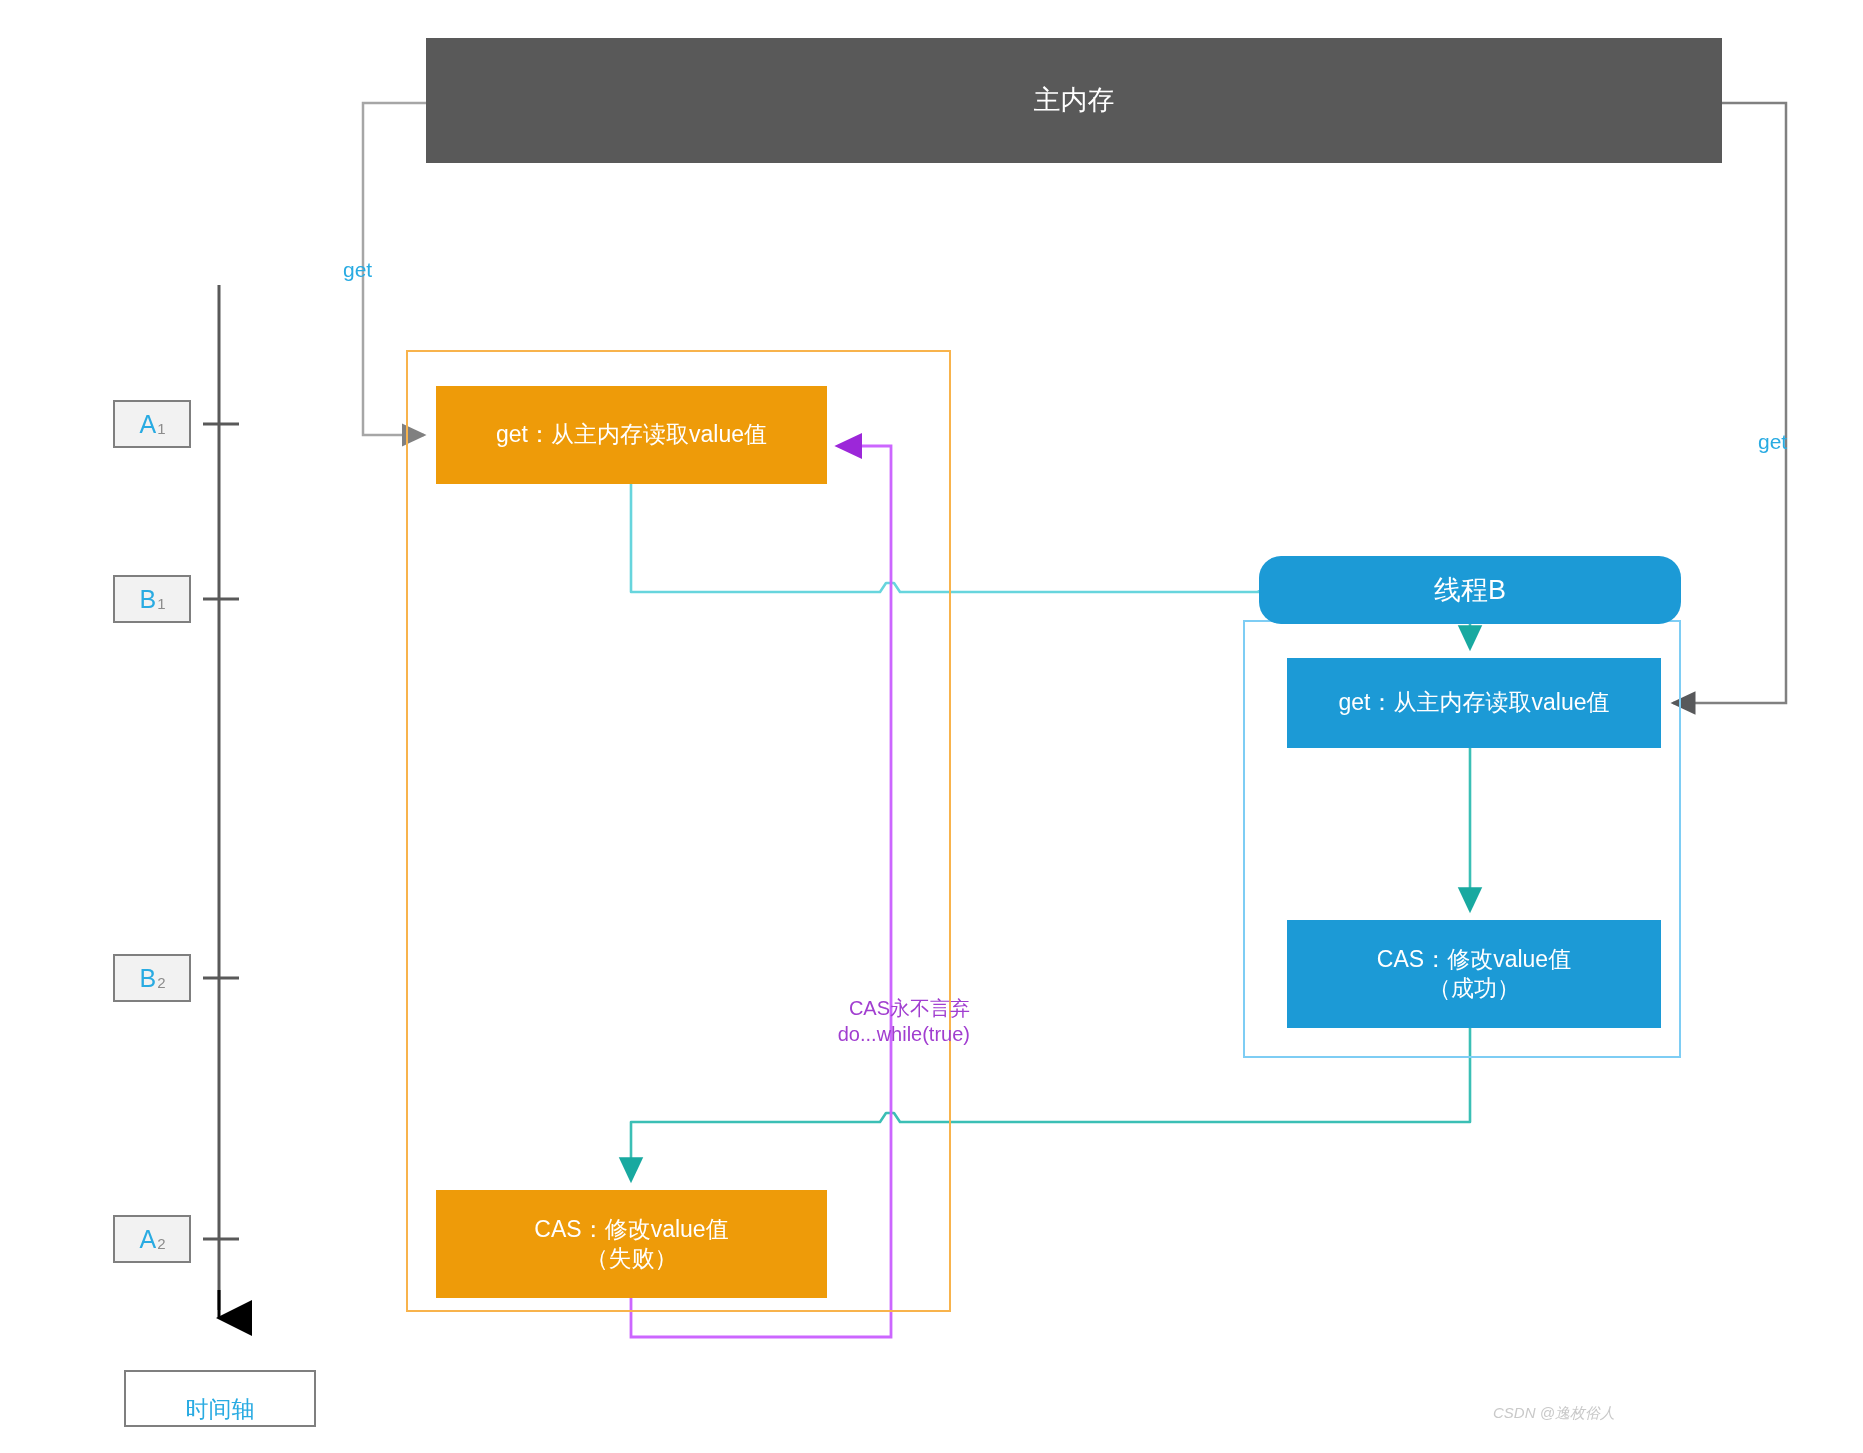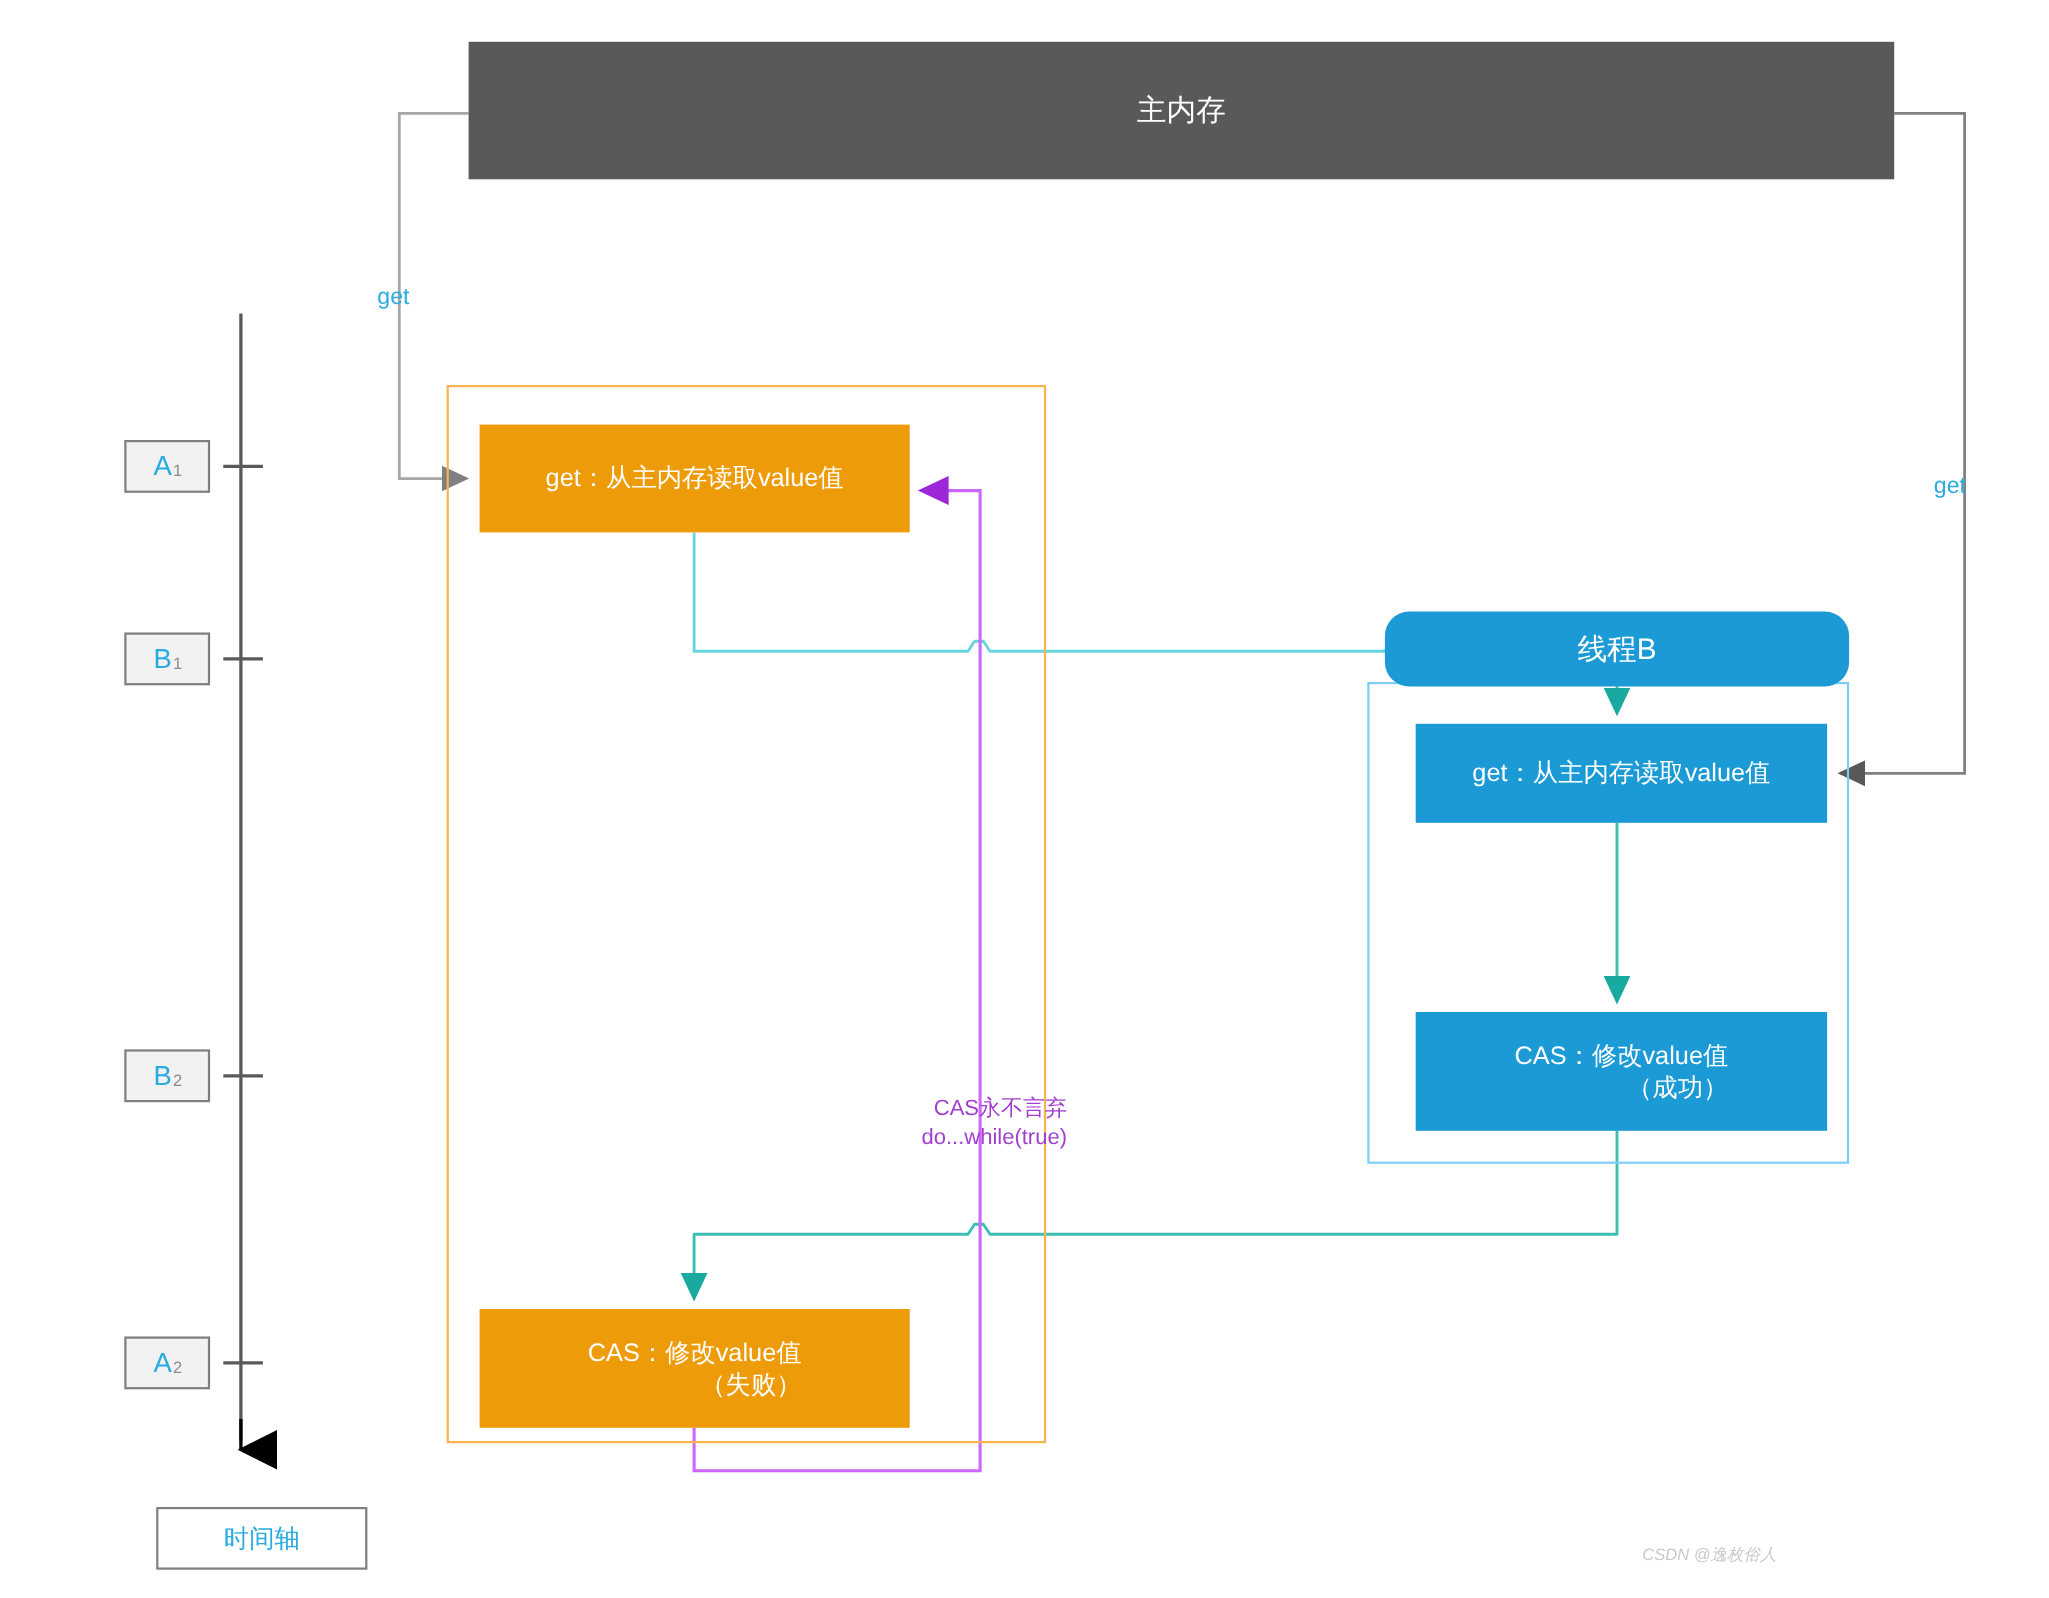--- a/index.html
+++ b/index.html
@@ -24,21 +24,21 @@
     width: 1863px;
     height: 1453px;
     pointer-events: none;
   }
   .node {
     position: absolute;
     box-sizing: border-box;
     display: flex;
     align-items: center;
     justify-content: center;
-    text-align: right;
+    text-align: center;
     line-height: 1.28;
   }
   
   #main-memory {
     left: 426px;
     top: 38px;
     width: 1296px;
     height: 125px;
     background: #595959;
     color: #ffffff;
@@ -138,29 +138,29 @@
     position: relative;
     top: 4px;
     left: 1px;
   }
   #marker-a1 { left: 113px; top: 400px; }
   #marker-b1 { left: 113px; top: 575px; }
   #marker-b2 { left: 113px; top: 954px; }
   #marker-a2 { left: 113px; top: 1215px; }
   #timeline-label {
     position: absolute;
-    left: 142px;
+    left: 124px;
     top: 1370px;
     width: 192px;
     height: 57px;
     box-sizing: border-box;
     background: #ffffff;
     border: 2px solid #7f7f7f;
     display: flex;
-    align-items: center;
+    align-items: flex-end;
     justify-content: center;
     color: #29abe2;
     font-size: 23px;
   }
   
   .edge-label {
     position: absolute;
     color: #29abe2;
     font-size: 21px;
     white-space: nowrap;

